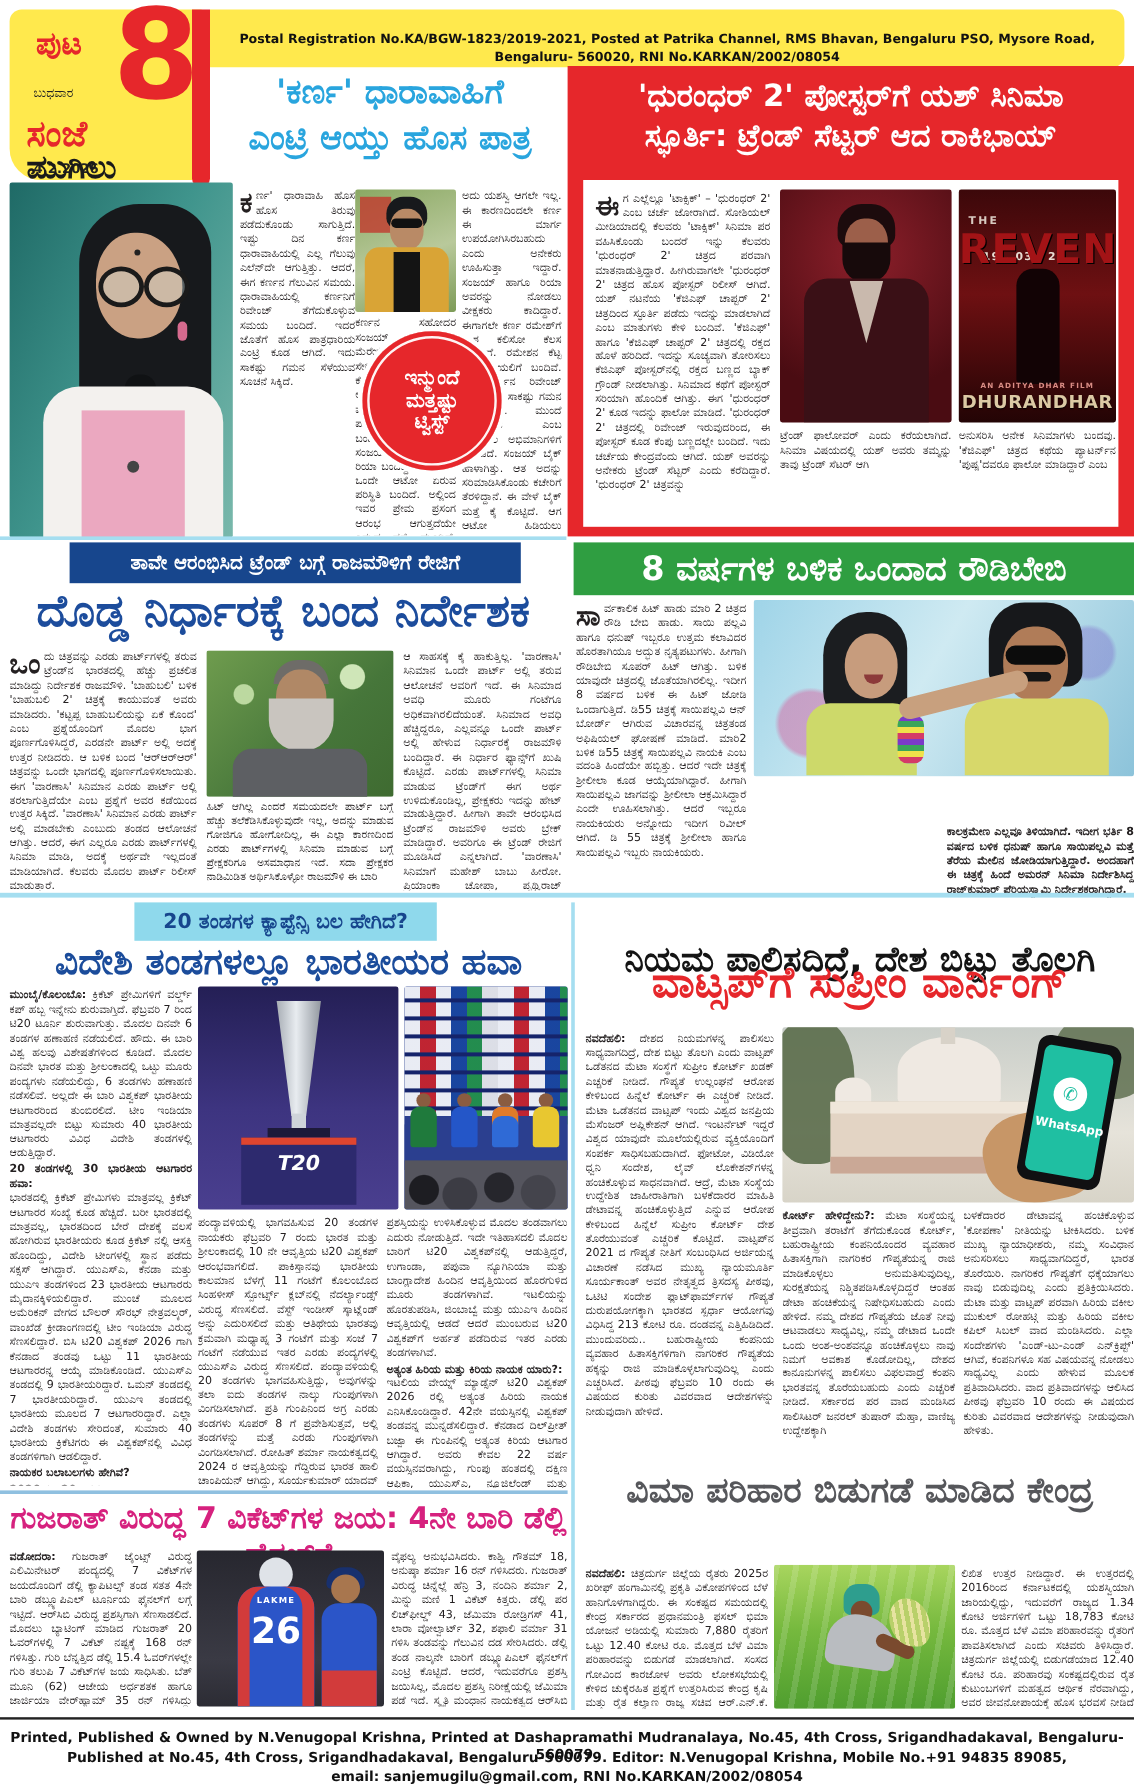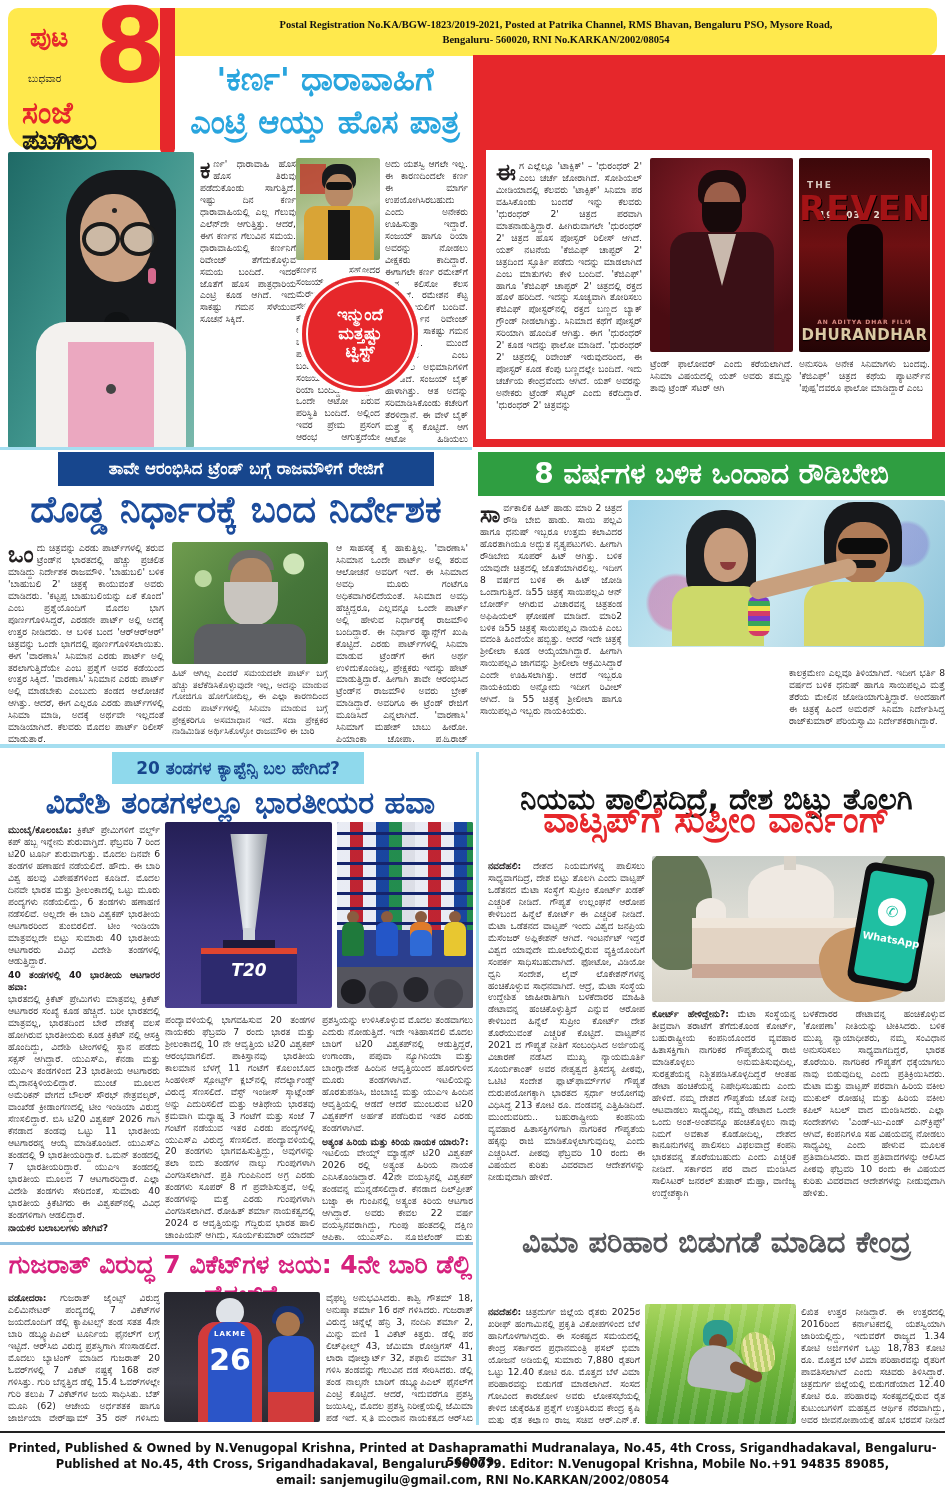--- a/index.html
+++ b/index.html
@@ -8,30 +8,30 @@
   .center{text-align:center;}
   
   .bodytext{font-size:9.2px;line-height:1.3;text-align:justify;color:#242021;overflow:hidden;}
   .bodytext p{margin:0;}
   .lead{font-weight:bold;}
   .subhead{font-weight:bold;display:block;margin-top:2px;}
   .drop::first-letter{float:left;font-size:23px;line-height:.9;font-weight:bold;padding:2px 3px 0 0;}
   
   .mast-box{left:8px;top:8px;width:160px;height:142px;background:#FFE94D;border-radius:10px 0 0 26px;}
   .mast-red-bar{left:160px;top:8px;width:15px;height:148px;background:#E6272B;border-radius:0 0 16px 16px;}
-  .postal-strip{left:175px;top:8px;width:762px;height:48px;background:#FFE94D;border-radius:0 10px 10px 0;display:flex;align-items:center;justify-content:center;font-family:Liberation Serif, serif;}
+  .postal-strip{left:175px;top:8px;width:762px;height:48px;background:#FFE94D;border-radius:0 10px 10px 0;display:flex;align-items:flex-end;justify-content:center;}
   .postal-strip div{font-size:10.5px;font-weight:bold;color:#111;text-align:center;line-height:1.45;}
   .puta{left:22px;top:14px;font-size:26px;color:#E6272B;font-weight:bold;}
   .bignum{left:86px;top:-14px;font-size:104px;color:#E6272B;font-weight:bold;line-height:1;}
   .day{left:20px;top:64px;font-size:10.5px;color:#222;}
   .date{left:20px;top:78px;font-size:11px;color:#222;font-weight:bold;margin-top:48px;}
   .brand1{left:14px;top:90px;font-size:30px;color:#E6272B;font-weight:bold;line-height:1;}
   .brand2{left:14px;top:118px;font-size:27px;color:#1a1a1a;font-weight:bold;line-height:1;}
   
-  .hl-karna{left:178px;top:58px;width:294px;color:#29A5DE;font-weight:bold;font-size:32px;line-height:1.35;}
+  .hl-karna{left:178px;top:58px;width:294px;color:#29A5DE;font-weight:bold;font-size:28px;line-height:1.35;}
   .kicker-navy{left:58px;top:452px;width:376px;height:34px;background:#17468D;color:#fff;font-weight:bold;font-size:16.5px;line-height:34px;}
   .hl-raj{left:0;top:490px;width:472px;color:#1C4C9C;font-weight:bold;font-size:37px;line-height:1.1;}
   .redbox{left:473px;top:55px;width:472px;height:392px;background:#E6272B;}
   .hl-dhur{left:473px;top:63px;width:472px;color:#fff;font-weight:bold;font-size:25.5px;line-height:1.35;}
   .whitepanel{left:486px;top:150px;width:446px;height:289px;background:#fff;}
   .greenbar{left:478px;top:452px;width:467px;height:44px;background:#2F9E41;color:#fff;font-weight:bold;font-size:28px;line-height:44px;}
   .kicker-cyan{left:112px;top:752px;width:252px;height:32px;background:#8FD9EC;color:#17468D;font-weight:bold;font-size:17px;line-height:32px;}
   .hl-cricket{left:8px;top:786px;width:465px;color:#1B4C9B;font-weight:bold;font-size:30px;line-height:1.1;}
   .hl-wa1{left:488px;top:754px;width:457px;color:#141414;font-weight:bold;font-size:29px;line-height:1.2;margin-top:28px;}
   .hl-wa2{left:488px;top:798px;width:457px;color:#E6272B;font-weight:bold;font-size:36px;line-height:1.2;}
@@ -201,20 +201,24 @@
   <div class="abs bodytext" style="left:385px;top:158px;width:83px;height:288px;">
       <p>ಅದು ಯಶಸ್ವಿ ಆಗಲೇ ಇಲ್ಲ. ಈ ಕಾರಣದಿಂದಲೇ ಕರ್ಣ ಈ ಮಾರ್ಗ ಉಪಯೋಗಿಸಿರಬಹುದು ಎಂದು ಅನೇಕರು ಊಹಿಸುತ್ತಾ ಇದ್ದಾರೆ. ಸಂಜಯ್ ಹಾಗೂ ರಿಯಾ ಅವರನ್ನು ನೋಡಲು ವೀಕ್ಷಕರು ಕಾದಿದ್ದಾರೆ. ಈಗಾಗಲೇ ಕರ್ಣ ರಮೇಶ್‌ಗೆ ಪಾಠ ಕಲಿಸೋ ಕೆಲಸ ಆಗುತ್ತಿದೆ. ರಮೇಶನ ಕೆಟ್ಟ ಕೆಲಸ ಬಯಲಿಗೆ ಬಂದಿವೆ. ಈಗ ಕರ್ಣನ ರಿವೇಂಜ್ ಎಪಿಸೋಡ್ ಸಾಕಷ್ಟು ಗಮನ ಸೆಳೆಯುತ್ತಿದೆ. ಮುಂದೆ ಏನಾಗುತ್ತದೆ ಎಂಬ ಕುತೂಹಲ ಅಭಿಮಾನಿಗಳಿಗೆ ಮೂಡಿದೆ. ಸಂಜಯ್ ಬೈಕ್ ಹಾಳಾಗಿತ್ತು. ಆತ ಅದನ್ನು ಸರಿಮಾಡಿಸಿಕೊಂಡು ಕಚೇರಿಗೆ ತೆರಳಿದ್ದಾನೆ. ಈ ವೇಳೆ ಬೈಕ್ ಮತ್ತೆ ಕೈ ಕೊಟ್ಟಿದೆ. ಆಗ ಆಟೋ ಹಿಡಿಯಲು ಹೋದಾಗ ರಿಯಾಳ ಭೇಟಿ ಆಗಿದೆ. ಕರ್ಣ ಧಾರಾವಾಹಿಯಲ್ಲಿ ಕರ್ಣನು ನಿತ್ಯಾಳನ್ನು ಮದುವೆ ಆಗಿದ್ದಾನೆ. ಆತನಿಗೆ ನಿಧಿ ಮೇಲೆ ಪ್ರೀತಿ ಇದೆ. ಇದು ಇನ್ನು ರಿವೀಲ್ ಆಗಿಲ್ಲ. ಇದು ರಿವೀಲ್ ಆದ ಬಳಿಕ ಕಥೆಯಲ್ಲಿ ಮತ್ತಷ್ಟು ಟ್ವಿಸ್ಟ್‌ಗಳನ್ನು ಪ್ರೇಕ್ಷಕ ನಿರೀಕ್ಷಿಸಬಹುದಾಗಿದೆ.</p>
     </div>
   <div class="abs badge">
     <span>ಇನ್ಮುಂದೆ</span>
     <span>ಮತ್ತಷ್ಟು</span>
     <span>ಟ್ವಿಸ್ಟ್</span>
   </div>
 
   <div class="abs redbox"></div>
+  <div class="abs hl-dhur center">
+    <div>'ಧುರಂಧರ್ 2' ಪೋಸ್ಟರ್‌ಗೆ ಯಶ್ ಸಿನಿಮಾ</div>
+    <div>ಸ್ಫೂರ್ತಿ: ಟ್ರೆಂಡ್ ಸೆಟ್ಟರ್ ಆದ ರಾಕಿಭಾಯ್</div>
+  </div>
   <div class="abs whitepanel"></div>
   <div class="abs bodytext" style="left:496px;top:160px;width:146px;height:270px;">
       <p class="drop">ಈಗ ಎಲ್ಲೆಲ್ಲೂ 'ಟಾಕ್ಸಿಕ್' – 'ಧುರಂಧರ್ 2' ಎಂಬ ಚರ್ಚೆ ಜೋರಾಗಿದೆ. ಸೋಶಿಯಲ್ ಮೀಡಿಯಾದಲ್ಲಿ ಕೆಲವರು 'ಟಾಕ್ಸಿಕ್' ಸಿನಿಮಾ ಪರ ವಹಿಸಿಕೊಂಡು ಬಂದರೆ ಇನ್ನು ಕೆಲವರು 'ಧುರಂಧರ್ 2' ಚಿತ್ರದ ಪರವಾಗಿ ಮಾತನಾಡುತ್ತಿದ್ದಾರೆ. ಹೀಗಿರುವಾಗಲೇ 'ಧುರಂಧರ್ 2' ಚಿತ್ರದ ಹೊಸ ಪೋಸ್ಟರ್ ರಿಲೀಸ್ ಆಗಿದೆ. ಯಶ್ ನಟನೆಯ 'ಕೆಜಿಎಫ್ ಚಾಪ್ಟರ್ 2' ಚಿತ್ರದಿಂದ ಸ್ಫೂರ್ತಿ ಪಡೆದು ಇದನ್ನು ಮಾಡಲಾಗಿದೆ ಎಂಬ ಮಾತುಗಳು ಕೇಳಿ ಬಂದಿವೆ. 'ಕೆಜಿಎಫ್' ಹಾಗೂ 'ಕೆಜಿಎಫ್ ಚಾಪ್ಟರ್ 2' ಚಿತ್ರದಲ್ಲಿ ರಕ್ತದ ಹೊಳೆ ಹರಿದಿದೆ. ಇದನ್ನು ಸೂಚ್ಯವಾಗಿ ತೋರಿಸಲು ಕೆಜಿಎಫ್ ಪೋಸ್ಟರ್‌ನಲ್ಲಿ ರಕ್ತದ ಬಣ್ಣದ ಬ್ಯಾಕ್ ಗ್ರೌಂಡ್ ನೀಡಲಾಗಿತ್ತು. ಸಿನಿಮಾದ ಕಥೆಗೆ ಪೋಸ್ಟರ್ ಸರಿಯಾಗಿ ಹೊಂದಿಕೆ ಆಗಿತ್ತು. ಈಗ 'ಧುರಂಧರ್ 2' ಕೂಡ ಇದನ್ನು ಫಾಲೋ ಮಾಡಿದೆ. 'ಧುರಂಧರ್ 2' ಚಿತ್ರದಲ್ಲಿ ರಿವೇಂಜ್ ಇರುವುದರಿಂದ, ಈ ಪೋಸ್ಟರ್ ಕೂಡ ಕೆಂಪು ಬಣ್ಣದಲ್ಲೇ ಬಂದಿದೆ. ಇದು ಚರ್ಚೆಯ ಕೇಂದ್ರವೆಂದು ಆಗಿದೆ. ಯಶ್ ಅವರನ್ನು ಅನೇಕರು ಟ್ರೆಂಡ್ ಸೆಟ್ಟರ್ ಎಂದು ಕರೆದಿದ್ದಾರೆ. 'ಧುರಂಧರ್ 2' ಚಿತ್ರವನ್ನು</p>
     </div>
   <div class="abs photo ph-yash" style="left:650px;top:158px;width:143px;height:194px;">
     <div class="hair"></div>
       <div class="face"></div>
       <div class="beard"></div>
       <div class="suit"></div>
       <div class="shirt"></div>
@@ -261,32 +265,32 @@
       <div class="wsmile"></div>
       <div class="wdress"></div>
       <div class="bangle"></div>
     <div class="mhair"></div>
       <div class="mface"></div>
       <div class="mglass"></div>
       <div class="mmust"></div>
       <div class="mjacket"></div>
       <div class="marm"></div>
   </div>
-  <div class="abs bodytext" style="left:789px;top:667px;width:156px;height:88px;">
+  <div class="abs bodytext" style="left:789px;top:688px;width:156px;height:88px;font-weight:bold;">
       <p>ಕಾಲಕ್ರಮೇಣ ಎಲ್ಲವೂ ತಿಳಿಯಾಗಿದೆ. ಇದೀಗ ಭರ್ತಿ 8 ವರ್ಷದ ಬಳಿಕ ಧನುಷ್ ಹಾಗೂ ಸಾಯಿಪಲ್ಲವಿ ಮತ್ತೆ ತೆರೆಯ ಮೇಲಿನ ಜೋಡಿಯಾಗುತ್ತಿದ್ದಾರೆ. ಅಂದಹಾಗೆ ಈ ಚಿತ್ರಕ್ಕೆ ಹಿಂದೆ ಅಮರನ್ ಸಿನಿಮಾ ನಿರ್ದೇಶಿಸಿದ್ದ ರಾಜ್‌ಕುಮಾರ್ ಪೆರಿಯಸ್ವಾಮಿ ನಿರ್ದೇಶಕರಾಗಿದ್ದಾರೆ.</p>
     </div>
 
   <div class="abs rule" style="left:0;top:744px;width:945px;height:4px;"></div>
   <div class="abs rule" style="left:476px;top:752px;width:3px;height:673px;"></div>
 
   <div class="abs kicker-cyan center">20 ತಂಡಗಳ ಕ್ಯಾಪ್ಟೆನ್ಸಿ ಬಲ ಹೇಗಿದೆ?</div>
   <div class="abs hl-cricket center">ವಿದೇಶಿ ತಂಡಗಳಲ್ಲೂ ಭಾರತೀಯರ ಹವಾ</div>
   <div class="abs bodytext" style="left:8px;top:824px;width:152px;height:414px;">
     <p><span class="lead">ಮುಂಬೈ/ಕೊಲಂಬೊ:</span><span> ಕ್ರಿಕೆಟ್ ಪ್ರೇಮಿಗಳಿಗೆ ವರ್ಲ್ಡ್ ಕಪ್ ಹಬ್ಬ ಇನ್ನೇನು ಶುರುವಾಗ್ತಿದೆ. ಫೆಬ್ರವರಿ 7 ರಿಂದ ಟಿ20 ಟೂರ್ನಿ ಶುರುವಾಗುತ್ತು. ಮೊದಲ ದಿನವೇ 6 ತಂಡಗಳ ಹಣಾಹಣಿ ನಡೆಯಲಿದೆ. ಹೌದು. ಈ ಬಾರಿ ವಿಶ್ವ ಹಲವು ವಿಶೇಷತೆಗಳಿಂದ ಕೂಡಿದೆ. ಮೊದಲ ದಿನವೇ ಭಾರತ ಮತ್ತು ಶ್ರೀಲಂಕಾದಲ್ಲಿ ಒಟ್ಟು ಮೂರು ಪಂದ್ಯಗಳು ನಡೆಯಲಿದ್ದು, 6 ತಂಡಗಳು ಹಣಾಹಣಿ ನಡೆಸಲಿವೆ. ಅಲ್ಲದೇ ಈ ಬಾರಿ ವಿಶ್ವಕಪ್ ಭಾರತೀಯ ಆಟಗಾರರಿಂದ ತುಂಬಿರಲಿದೆ. ಟೀಂ ಇಂಡಿಯಾ ಮಾತ್ರವಲ್ಲದೇ ಬಿಟ್ಟು ಸುಮಾರು 40 ಭಾರತೀಯ ಆಟಗಾರರು ವಿವಿಧ ವಿದೇಶಿ ತಂಡಗಳಲ್ಲಿ ಆಡುತ್ತಿದ್ದಾರೆ.</span></p>
-    <span class="subhead">40 ತಂಡಗಳಲ್ಲಿ 40 ಭಾರತೀಯ ಆಟಗಾರರ ಹವಾ:</span>
+    <span class="subhead">20 ತಂಡಗಳಲ್ಲಿ 30 ಭಾರತೀಯ ಆಟಗಾರರ ಹವಾ:</span>
     <p>ಭಾರತದಲ್ಲಿ ಕ್ರಿಕೆಟ್ ಪ್ರೇಮಿಗಳು ಮಾತ್ರವಲ್ಲ ಕ್ರಿಕೆಟ್ ಆಟಗಾರರ ಸಂಖ್ಯೆ ಕೂಡ ಹೆಚ್ಚಿದೆ. ಬರೀ ಭಾರತದಲ್ಲಿ ಮಾತ್ರವಲ್ಲ, ಭಾರತದಿಂದ ಬೇರೆ ದೇಶಕ್ಕೆ ವಲಸೆ ಹೋಗಿರುವ ಭಾರತೀಯರು ಕೂಡ ಕ್ರಿಕೆಟ್ ನಲ್ಲಿ ಆಸಕ್ತಿ ಹೊಂದಿದ್ದು, ವಿದೇಶಿ ಟೀಂಗಳಲ್ಲಿ ಸ್ಥಾನ ಪಡೆದು ಸಕ್ಸಸ್ ಆಗಿದ್ದಾರೆ. ಯುಎಸ್ಎ, ಕೆನಡಾ ಮತ್ತು ಯುಎಇ ತಂಡಗಳಿಂದ 23 ಭಾರತೀಯ ಆಟಗಾರರು ಮೈದಾನಕ್ಕಿಳಿಯಲಿದ್ದಾರೆ. ಮುಂಚೆ ಮೂಲದ ಅಮೆರಿಕನ್ ವೇಗದ ಬೌಲರ್ ಸೌರಭ್ ನೇತ್ರವಲ್ಕರ್, ವಾಂಖೆಡೆ ಕ್ರೀಡಾಂಗಣದಲ್ಲಿ ಟೀಂ ಇಂಡಿಯಾ ವಿರುದ್ಧ ಸೆಣಸಲಿದ್ದಾರೆ. ಬಿಸಿ ಟಿ20 ವಿಶ್ವಕಪ್ 2026 ಗಾಗಿ ಕೆನಡಾದ ತಂಡವು ಒಟ್ಟು 11 ಭಾರತೀಯ ಆಟಗಾರರನ್ನ ಆಯ್ಕೆ ಮಾಡಿಕೊಂಡಿದೆ. ಯುಎಸ್ಎ ತಂಡದಲ್ಲಿ 9 ಭಾರತೀಯರಿದ್ದಾರೆ. ಒಮನ್ ತಂಡದಲ್ಲಿ 7 ಭಾರತೀಯರಿದ್ದಾರೆ. ಯುಎಇ ತಂಡದಲ್ಲಿ ಭಾರತೀಯ ಮೂಲದ 7 ಆಟಗಾರರಿದ್ದಾರೆ. ಎಲ್ಲಾ ವಿದೇಶಿ ತಂಡಗಳು ಸೇರಿದಂತೆ, ಸುಮಾರು 40 ಭಾರತೀಯ ಕ್ರಿಕೆಟಿಗರು ಈ ವಿಶ್ವಕಪ್‌ನಲ್ಲಿ ವಿವಿಧ ತಂಡಗಳಿಗಾಗಿ ಆಡಲಿದ್ದಾರೆ.</p>
     <span class="subhead">ನಾಯಕರ ಬಲಾಬಲಗಳು ಹೇಗಿವೆ?</span>
     <span class="subhead">2026 ರ ಟಿ20 ವಿಶ್ವಕಪ್:</span>
 
   </div>
   <div class="abs photo ph-trophy" style="left:165px;top:822px;width:167px;height:186px;">
     <div class="cup"></div>
       <div class="stem"></div>
       <div class="base"></div>
       <div class="ped"></div>

